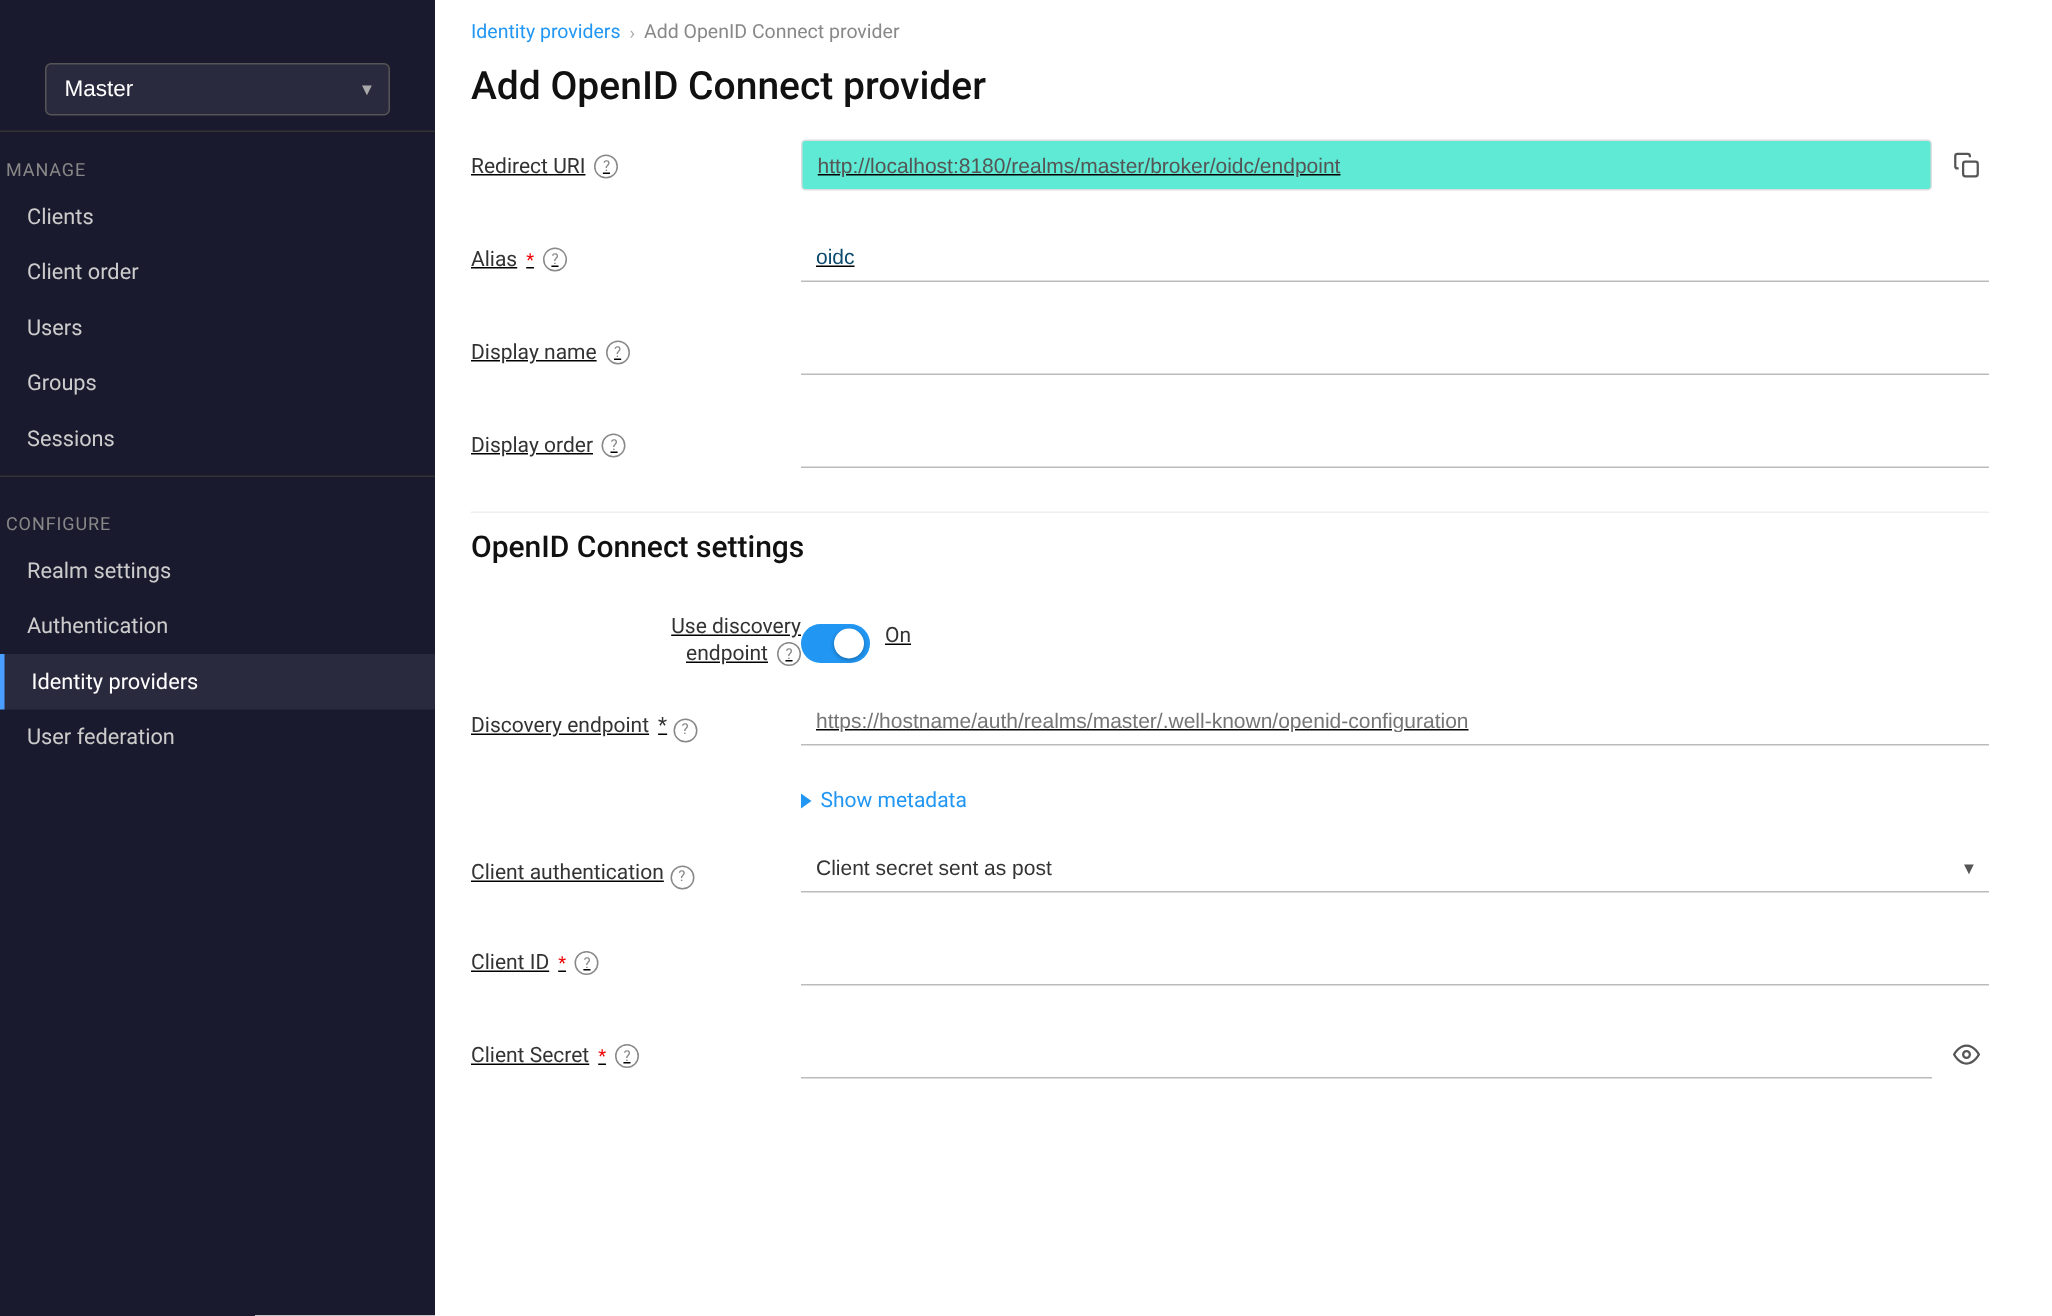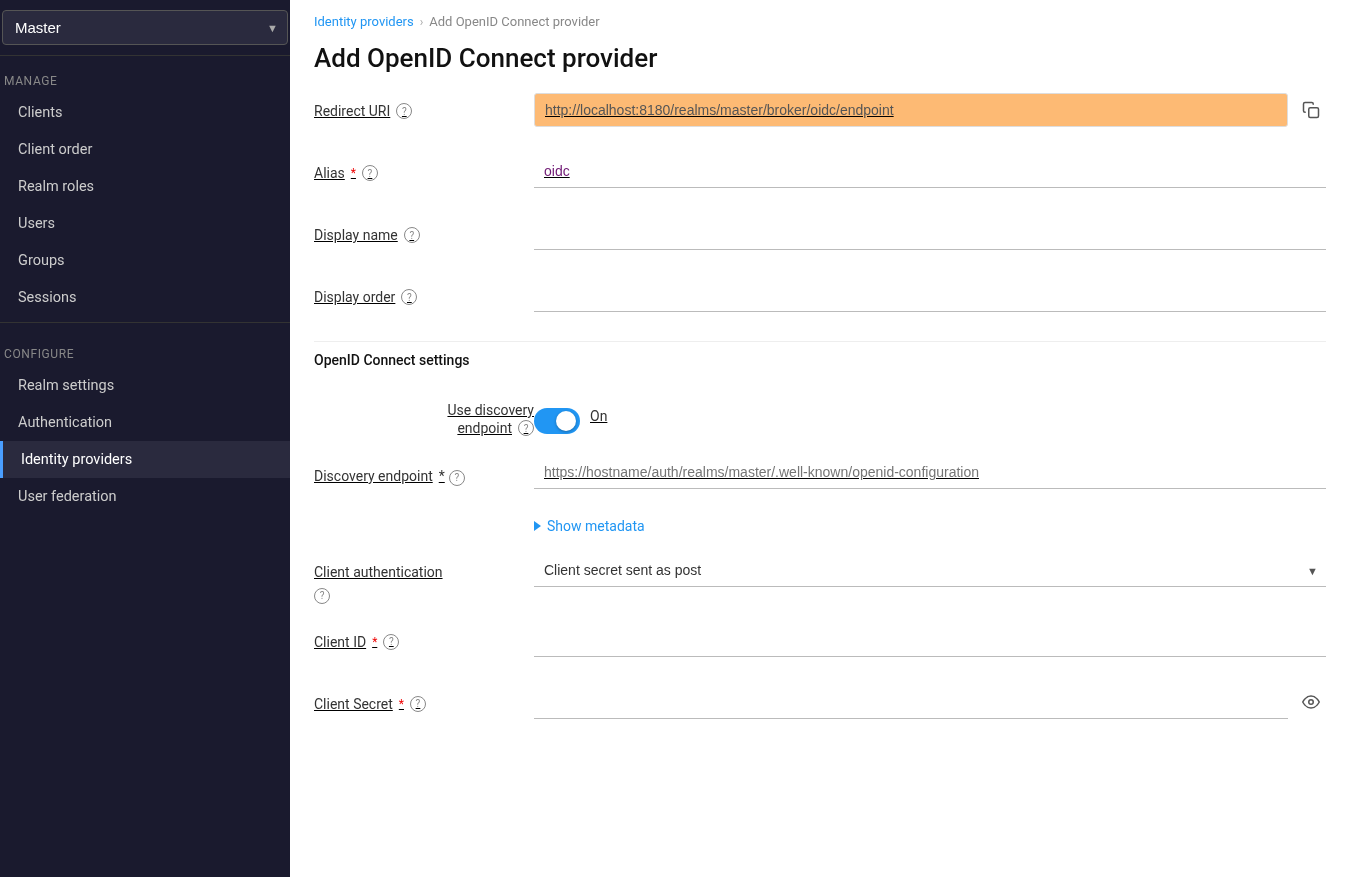--- a/index.html
+++ b/index.html
@@ -10,22 +10,23 @@
       width: 290px;
       min-width: 290px;
       background: #1a1a2e;
       color: #d0d0d0;
       display: flex;
       flex-direction: column;
       height: 877px;
       overflow-y: auto;
     }
     .sidebar-header {
-      padding: 10px 2px;
+      padding: 10px 30px;
       border-bottom: 1px solid #333;
+      margin-top: 32px;
     }
     .realm-selector {
       background: #2a2a3e;
       color: #fff;
       border: 1px solid #555;
       border-radius: 4px;
       padding: 8px 32px 8px 12px;
       width: 100%;
       font-size: 15px;
       appearance: none;
@@ -148,43 +149,43 @@
       align-items: center;
       gap: 8px;
     }
 
     .form-input {
       width: 100%;
       padding: 8px 10px;
       border: none;
       border-bottom: 1.5px solid #bbb;
       font-size: 14px;
-      color: #701a75;
+      color: #0c4a6e;
       background: transparent;
       outline: none;
     }
     .form-input.readonly {
-      background: #fdba74;
+      background: #5eead4;
       border: 1px solid #ddd;
       border-radius: 3px;
       color: #555;
     }
 
     .copy-btn {
       background: none;
       border: none;
       cursor: pointer;
       padding: 6px;
       color: #555;
       display: flex;
       align-items: center;
     }
 
     .section-title {
-      font-size: 14px;
+      font-size: 20px;
       font-weight: 500;
       color: #111;
       margin: 16px 0 24px;
       padding-top: 10px;
       border-top: 1px solid #eee;
     }
 
     
     .toggle-wrap {
       display: flex;
@@ -320,23 +321,20 @@
   </div>
 
   <div class="sidebar-section-label">Manage</div>
   <a class="sidebar-item" href="#">
     <span>Clients</span>
   </a>
   <a class="sidebar-item" href="#">
     <span>Client order</span>
   </a>
   <a class="sidebar-item" href="#">
-    <span>Realm roles</span>
-  </a>
-  <a class="sidebar-item" href="#">
     <span>Users</span>
   </a>
   <a class="sidebar-item" href="#">
     <span>Groups</span>
   </a>
   <a class="sidebar-item" href="#">
     <span>Sessions</span>
   </a>
 
   <div class="sidebar-divider"></div>
@@ -454,21 +452,21 @@
     </div>
 
     <div class="show-metadata">
       <a href="#">
         <span class="chevron-right"></span>
         <span>Show metadata</span>
       </a>
     </div>
 
     <div class="form-row stacked-help" style="align-items:flex-start;">
-      <div style="width:220px;min-width:220px;flex-shrink:0;padding-top:10px;display:flex;flex-direction:column;gap:4px;">
+      <div style="width:220px;min-width:220px;flex-shrink:0;padding-top:10px;display:flex;flex-direction:row;gap:4px;">
         <div style="display:flex;align-items:center;gap:6px;font-size:14px;color:#333;">
           <span>Client authentication</span>
         </div>
         <div>
           <i class="help-icon">?</i>
         </div>
       </div>
       <div class="form-control-wrap">
         <div class="select-wrap">
           <select class="form-select">

